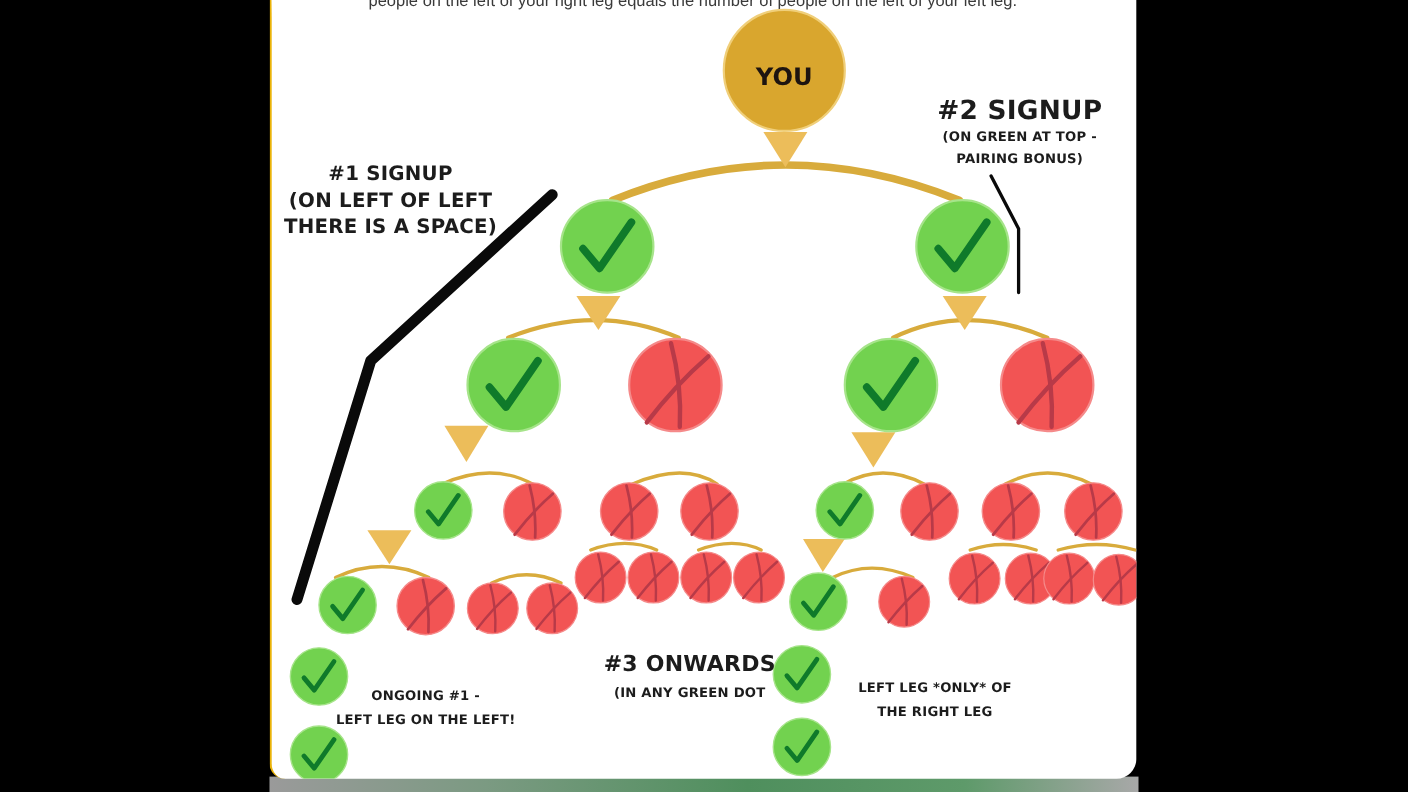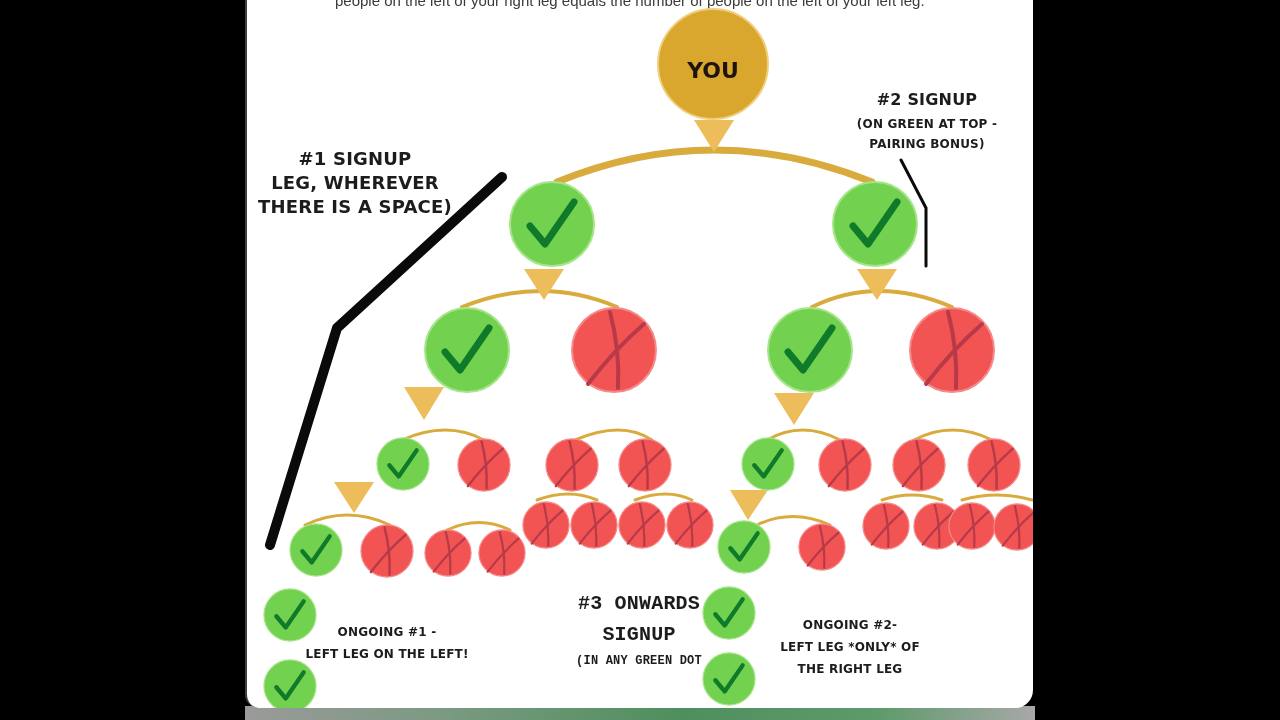--- a/index.html
+++ b/index.html
@@ -8,21 +8,21 @@
       background: #000000; position: relative;
       font-family: "DejaVu Sans", sans-serif;
     }
     .bottom-strip {
       position: absolute; left: 245px; top: 706px; width: 790px; height: 14px;
       background: linear-gradient(90deg, #9a9a9a 0%, #7b9a82 25%, #4f8f5d 55%, #5e9a6a 80%, #a8a8a8 100%);
     }
     .card {
       position: absolute; left: 245px; top: 0; width: 788px; height: 708px;
       background: #ffffff; border-bottom-left-radius: 14px; border-bottom-right-radius: 18px;
-      border-left: 2px solid #404040; box-sizing: border-box; overflow: hidden;
+      border-left: 2px solid #eab308; box-sizing: border-box; overflow: hidden;
     }
     .intro {
       position: absolute; left: 88px; top: -10px; width: 660px;
       font-family: "Liberation Sans", sans-serif; font-size: 15px; line-height: 21px; color: #3a3a3a;
     }
     svg.diagram { position: absolute; left: 0; top: 0; }
     .label {
       position: absolute; text-align: center; color: #1c1c1c; font-weight: bold;
       font-family: "DejaVu Sans", sans-serif; letter-spacing: 0.2px;
     }
@@ -225,39 +225,37 @@
           <circle r="42" fill="#f25454" stroke="#f58a8a" stroke-width="2"></circle>
           <use href="#crs"></use>
         </g>
     </g>
   </svg>
 
   <div class="you-text" style="left:411px; top:58px;">YOU</div>
 
   <div class="label" style="left:8px; top:147px; width:200px; font-size:18px; line-height:24px;">
     <span class="title">#1 SIGNUP</span>
-    <span class="sub">LEG, WHEREVER</span>
+    <span class="sub">(ON LEFT OF LEFT</span>
     <span class="sub">THERE IS A SPACE)</span>
   </div>
 
   <div class="label" style="left:585px; top:86px; width:190px;">
-    <span class="title" style="font-size:16px; line-height:28px;">#2 SIGNUP</span>
+    <span class="title" style="font-size:24px; line-height:28px;">#2 SIGNUP</span>
     <span class="sub" style="font-size:12px; line-height:20px;">(ON GREEN AT TOP -</span>
     <span class="sub" style="font-size:12px; line-height:20px;">PAIRING BONUS)</span>
   </div>
 
-  <div class="label" style="left:292px; top:588px; width:200px;font-family:Liberation Mono, monospace;">
+  <div class="label" style="left:280px; top:588px; width:200px;">
     <span class="title" style="font-size:20px; line-height:31px;">#3 ONWARDS</span>
-    <span class="title" style="font-size:20px; line-height:31px;">SIGNUP</span>
     <span class="sub" style="font-size:12px; line-height:22px;">(IN ANY GREEN DOT</span>
   </div>
 
   <div class="label" style="left:50px; top:621px; width:180px; font-size:12px; line-height:22px;">
     <span class="sub">ONGOING #1 -</span>
     <span class="sub">LEFT LEG ON THE LEFT!</span>
   </div>
 
   <div class="label" style="left:518px; top:614px; width:170px; font-size:12px; line-height:22px;">
-    <span class="sub">ONGOING #2-</span>
     <span class="sub">LEFT LEG *ONLY* OF</span>
     <span class="sub">THE RIGHT LEG</span>
   </div>
 </div>
 
 </body></html>

